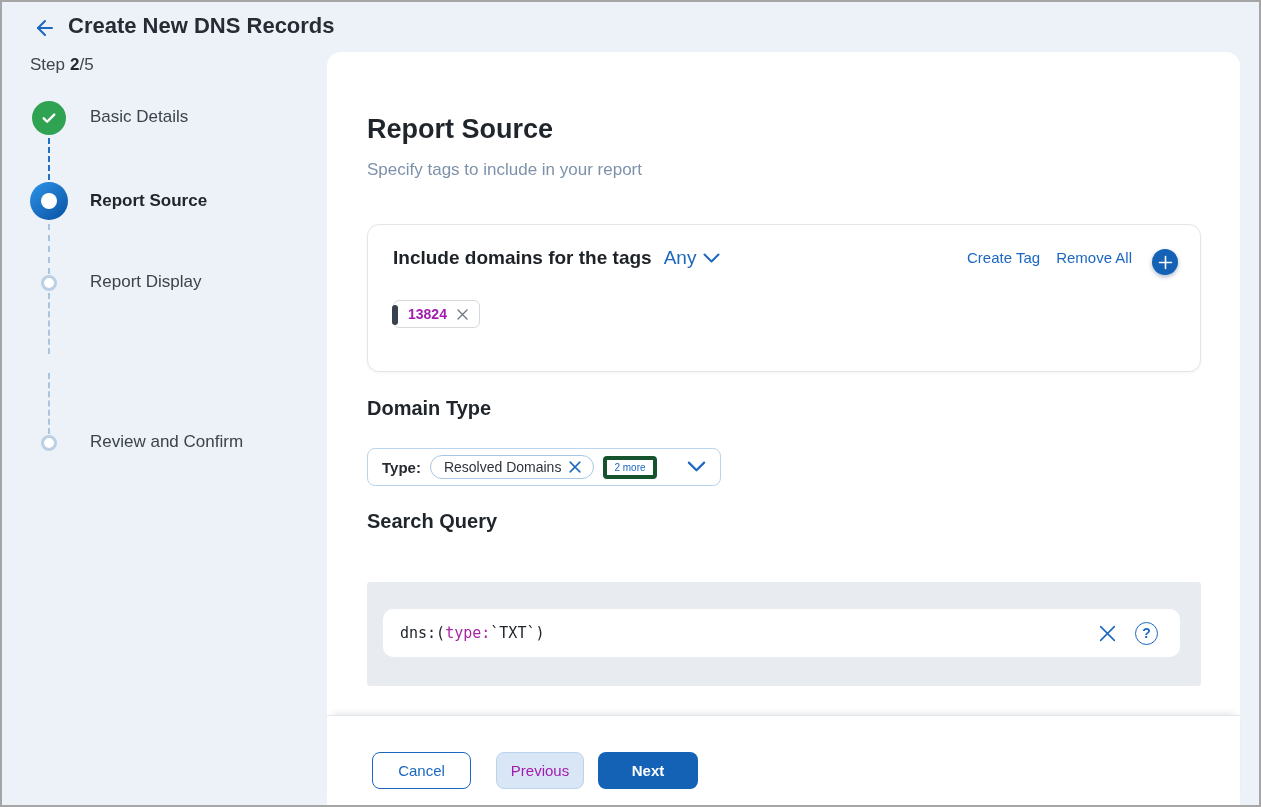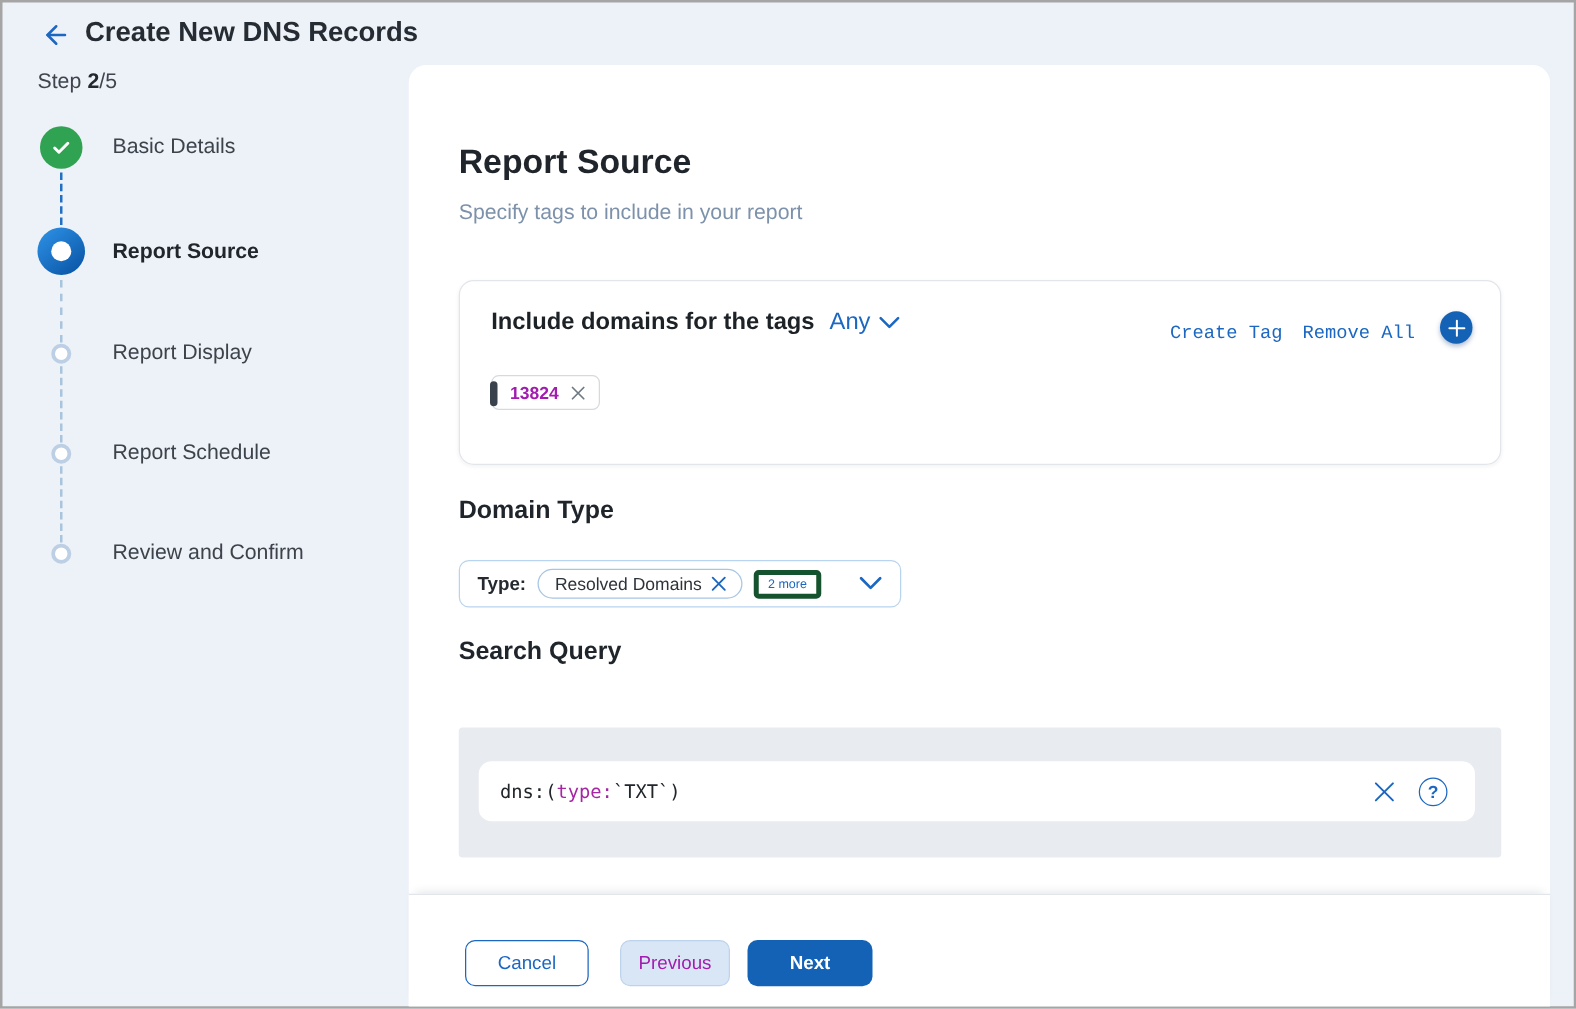--- a/index.html
+++ b/index.html
@@ -45,21 +45,21 @@
   .page-subtitle { position:absolute; left:40px; top:108px; font-size:17px; color:#7d92aa; }
 
   
   .tags-card { position:absolute; left:40px; top:172px; width:834px; height:148px;
     background:#fff; border:1px solid #e2e6eb; border-radius:12px;
     box-shadow:0 1px 3px rgba(30,40,60,.05); }
   .card-title-row { position:absolute; left:25px; top:22px; display:flex; align-items:center; }
   .card-title { font-size:19px; font-weight:700; color:#1d2227; }
   .match-dropdown { display:flex; align-items:center; gap:7px; margin-left:12px; cursor:pointer;justify-content:flex-end; }
   .match-value { font-size:19px; color:var(--accent,#1b67c1); }
-  .card-actions { position:absolute; right:22px; top:24px; display:flex; align-items:flex-end; gap:16px;font-family:Liberation Mono, monospace; }
+  .card-actions { position:absolute; right:22px; top:24px; display:flex; align-items:flex-start; gap:16px; }
   .link-btn { font-size:15px; color:var(--accent,#1b67c1); cursor:pointer; white-space:nowrap; }
   .add-btn { width:26px; height:26px; border-radius:50%; background:var(--accent-strong,#1362b6);
     display:flex; align-items:center; justify-content:center; cursor:pointer;
     box-shadow:0 2px 4px rgba(20,60,120,.35); margin-left:4px; }
   .tag-chip { position:absolute; left:25px; top:75px; height:28px; display:inline-flex;
     align-items:center; background:#fff; border:1px solid #d6dade; border-radius:6px;
     padding:0 10px 0 14px; }
   .tag-chip .color-bar { position:absolute; left:-2px; top:4px; width:6px; height:20px;
     border-radius:3px; background:#39424c; }
   .tag-chip .tag-label { font-size:14px; font-weight:700; color:#a21caf; }
@@ -137,24 +137,20 @@
   <div class="step-item" style="top:178px;height:42px;">
     <div class="icon-active" style="left:8px;top:2px;"></div>
     <div class="step-label active" style="top:11px;">Report Source</div>
   </div>
 
   <div class="step-item" style="top:265px;height:32px;">
     <div class="icon-upcoming" style="left:19px;top:8px;"></div>
     <div class="step-label" style="top:5px;">Report Display</div>
   </div>
 
-  <div class="step-item" style="top:345px;height:32px;">
-    <div class="icon-upcoming" style="left:19px;top:8px;"></div>
-    <div class="step-label" style="top:5px;">Report Schedule</div>
-  </div>
 
   <div class="step-item" style="top:425px;height:32px;">
     <div class="icon-upcoming" style="left:19px;top:8px;"></div>
     <div class="step-label" style="top:5px;">Review and Confirm</div>
   </div>
 
   <div class="panel">
 
     <div class="page-title">Report Source</div>
     <div class="page-subtitle">Specify tags to include in your report</div>

